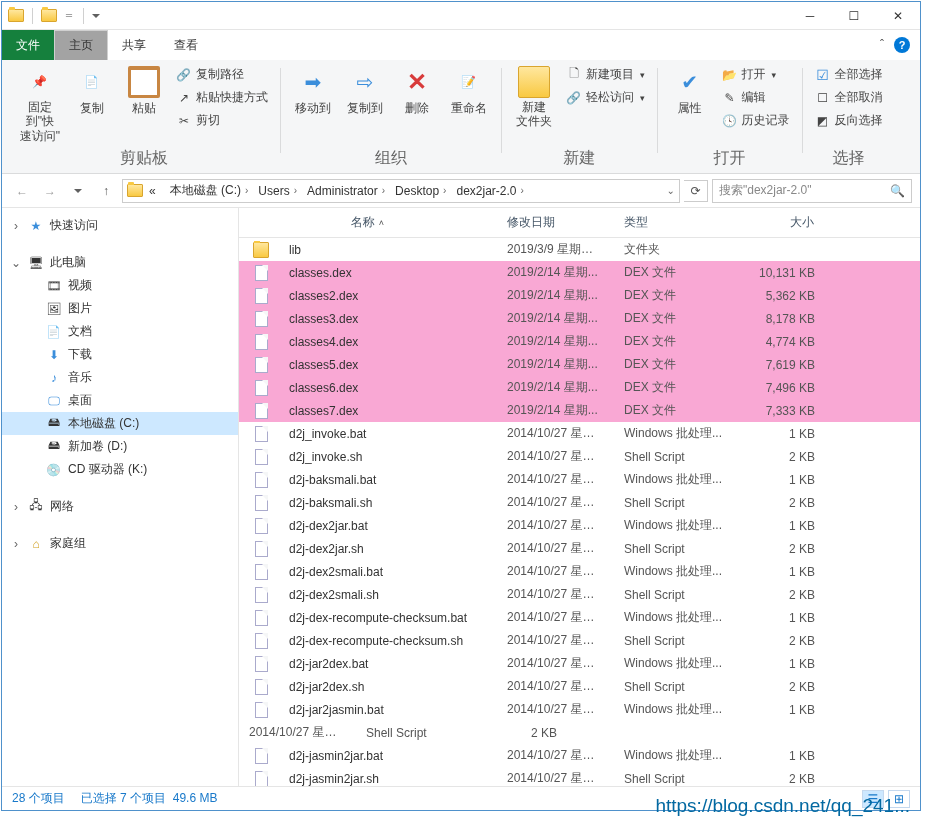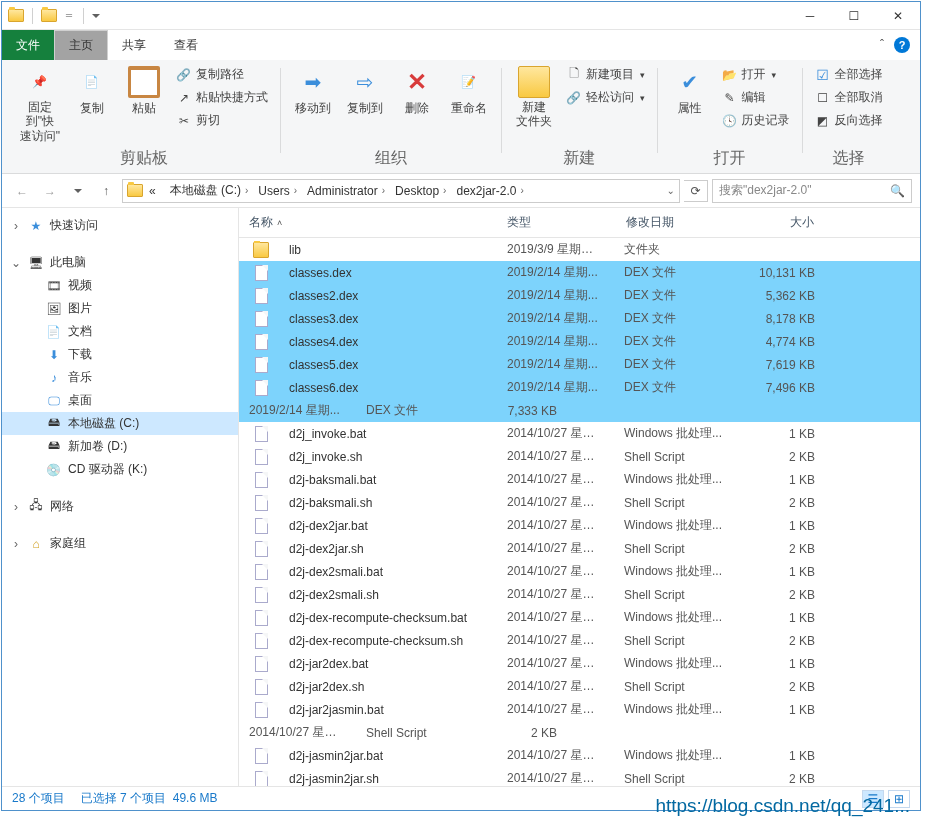--- a/index.html
+++ b/index.html
@@ -48,28 +48,28 @@
 .nav-item { display: flex; align-items: center; gap: 6px; padding: 3px 0 3px 24px; color: #333; }
 .nav-item.sub { padding-left: 44px; }
 .nav-item.sel { background: #cde8ff; }
 .nav-item .tw { width: 12px; text-align: center; color: #666; margin-left: -16px; }
 .nav-ic { width: 16px; height: 16px; display: inline-flex; align-items: center; justify-content: center; }
 .nav-spacer { height: 14px; }
 
 .file-pane { flex: 1; display: flex; flex-direction: column; overflow: hidden; }
 .columns { display: flex; border-bottom: 1px solid #e5e5e5; color: #456; position: relative; }
 .col { padding: 6px 10px; border-right: 1px solid transparent; }
-.col-name { width: 258px; }
+.col-name { width: 258px; text-align: center; }
 .col-date { width: 117px; }
 .col-type { width: 119px; }
 .col-size { width: 92px; text-align: right; }
 .col .sort { font-size: 9px; color: #555; margin-left: 4px; }
 .file-list { flex: 1; overflow-y: auto; }
 .row { display: flex; align-items: center; padding: 2px 0; }
-.row.sel { background: #7dd3fc; align-items: center; }
+.row.sel { background: #f9a8d4; align-items: center; }
 .cell { padding: 1px 10px; white-space: nowrap; overflow: hidden; text-overflow: ellipsis; color: #333; }
 .cell-name { width: 258px; display: flex; align-items: center; gap: 20px; padding-left: 14px; }
 .cell-date { width: 117px; color: #555; }
 .cell-type { width: 119px; color: #555; }
 .cell-size { width: 92px; text-align: right; color: #555; }
 .fic { width: 16px; height: 16px; display: inline-flex; align-items: center; justify-content: center; flex-shrink: 0; }
 .file-generic { width: 13px; height: 16px; border: 1px solid #aac; background: #fff; position: relative; }
 .file-generic::after { content: ""; position: absolute; top: -1px; right: -1px; border: 3px solid transparent; border-top-color: #f5f6f7; border-right-color: #f5f6f7; }
 
 .status { height: 24px; border-top: 1px solid #e5e5e5; display: flex; align-items: center; padding: 0 10px; gap: 16px; color: #1979ca; font-size: 12px; }
@@ -345,22 +345,22 @@
       <div class="nav-item">
           <span class="tw">›</span>
           <span class="nav-ic" style="color:#d0a020">⌂</span>
           <span>家庭组</span>
         </div>
     </div>
 
     <div class="file-pane">
       <div class="columns">
         <div class="col col-name"><span>名称</span><span class="sort">˄</span></div>
+        <div class="col col-date">修改日期</div>
         <div class="col col-type">类型</div>
-        <div class="col col-date">修改日期</div>
         <div class="col col-size">大小</div>
       </div>
       <div class="file-list" id="file-list">
           <div class="row">
             <div class="cell cell-name">
               <span class="fic folder-icon-sm"></span>
               <span>lib</span>
             </div>
             <div class="cell cell-date">2019/3/9 星期六 ...</div>
             <div class="cell cell-type">文件夹</div>
@@ -426,20 +426,26 @@
               <span class="fic">
                 <span class="file-generic"></span>
               </span>
               <span>classes6.dex</span>
             </div>
             <div class="cell cell-date">2019/2/14 星期...</div>
             <div class="cell cell-type">DEX 文件</div>
             <div class="cell cell-size">7,496 KB</div>
           </div>
           <div class="row sel">
+            <div class="cell cell-name">
+              <span class="fic">
+                <span class="file-generic"></span>
+              </span>
+              <span>classes7.dex</span>
+            </div>
             <div class="cell cell-date">2019/2/14 星期...</div>
             <div class="cell cell-type">DEX 文件</div>
             <div class="cell cell-size">7,333 KB</div>
           </div>
           <div class="row">
             <div class="cell cell-name">
               <span class="fic">
                 <span class="file-generic"></span>
               </span>
               <span>d2j_invoke.bat</span>

